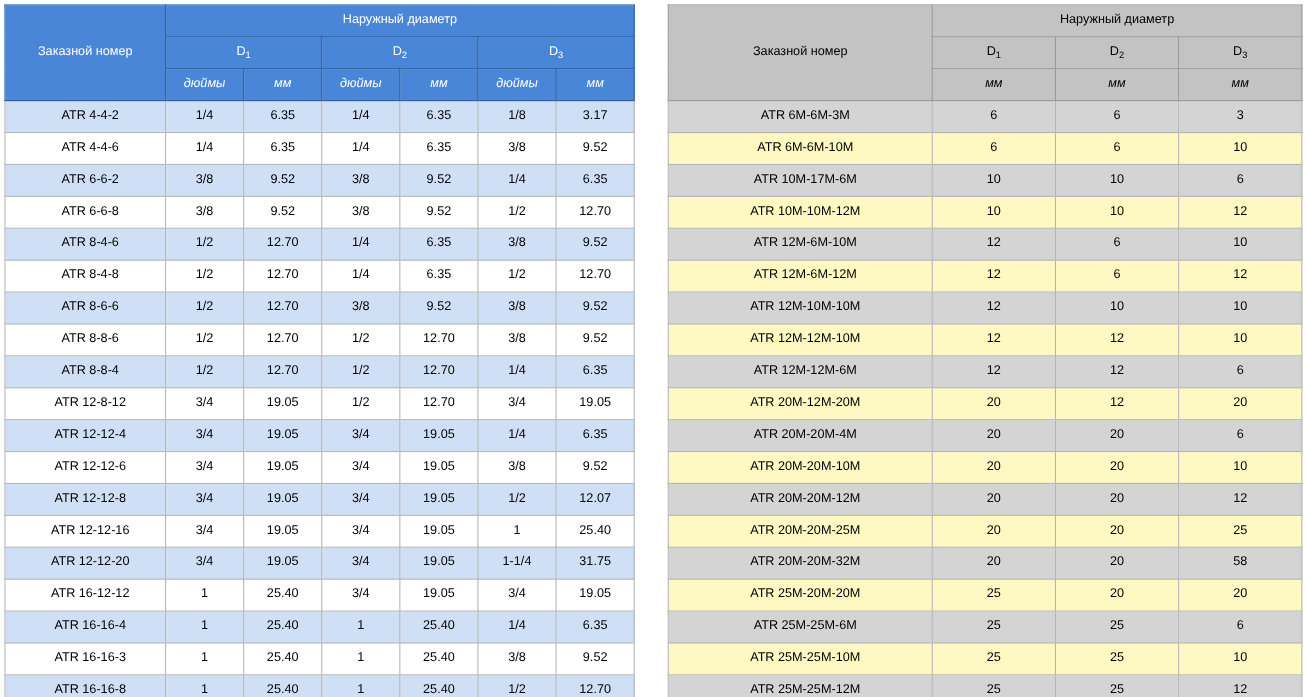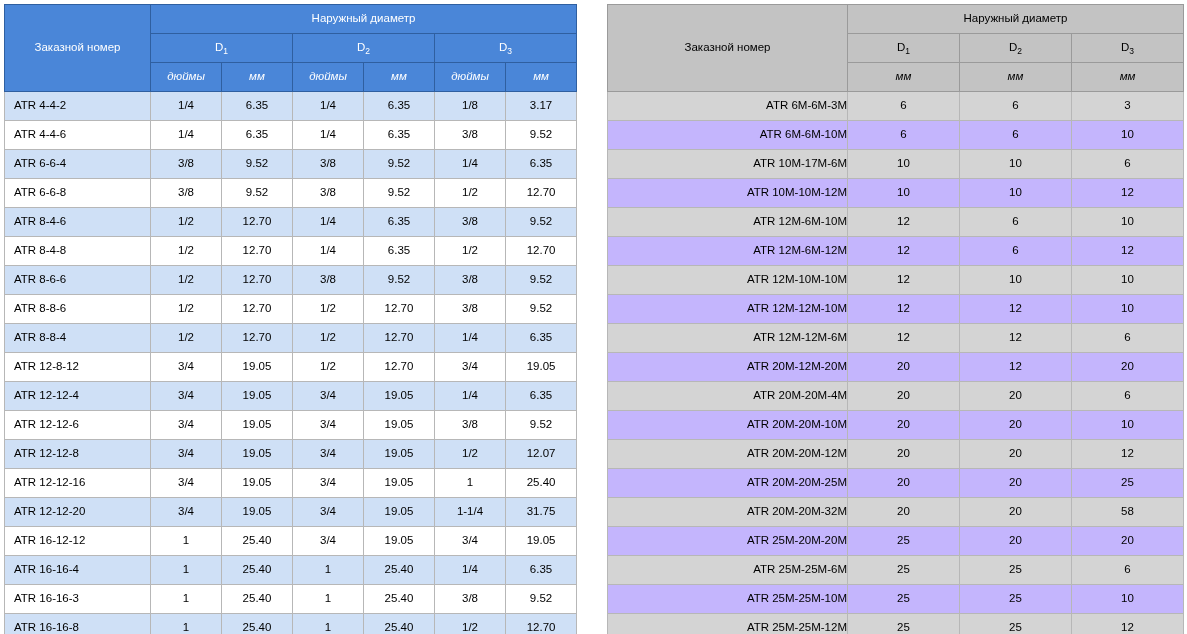--- a/index.html
+++ b/index.html
@@ -51,41 +51,41 @@
   .blue td {
     border: 1px solid #b7b7b7;
   }
   .blue tbody tr.odd td {
     background: #cfe0f6;
   }
   .blue tbody tr.even td {
     background: #ffffff;
   }
   .blue td.name {
-    text-align: left;
+    text-align: center;
     padding-left: 9px;
   }
 
   
   .gray th {
     background: #c3c3c3;
     color: #000000;
     border: 1px solid #9a9a9a;
   }
   .gray td {
     border: 1px solid #b7b7b7;
   }
   .gray tbody tr.odd td {
     background: #d4d4d4;
   }
   .gray tbody tr.even td {
-    background: #c4b5fd;
+    background: #fef9c3;
   }
   .gray td.name {
-    text-align: right;
+    text-align: center;
     padding-left: 9px;
   }
   sub {
     font-size: 8.5px;
     vertical-align: baseline;
     position: relative;
     top: 3px;
   }
   .hdr-top { height: 27px; }
   .hdr-mid { height: 27px; }
@@ -139,21 +139,21 @@
           <tr class="even">
             <td class="name">ATR 4-4-6</td>
             <td>1/4</td>
             <td>6.35</td>
             <td>1/4</td>
             <td>6.35</td>
             <td>3/8</td>
             <td>9.52</td>
           </tr>
           <tr class="odd">
-            <td class="name">ATR 6-6-4</td>
+            <td class="name">ATR 6-6-2</td>
             <td>3/8</td>
             <td>9.52</td>
             <td>3/8</td>
             <td>9.52</td>
             <td>1/4</td>
             <td>6.35</td>
           </tr>
           <tr class="even">
             <td class="name">ATR 6-6-8</td>
             <td>3/8</td>

